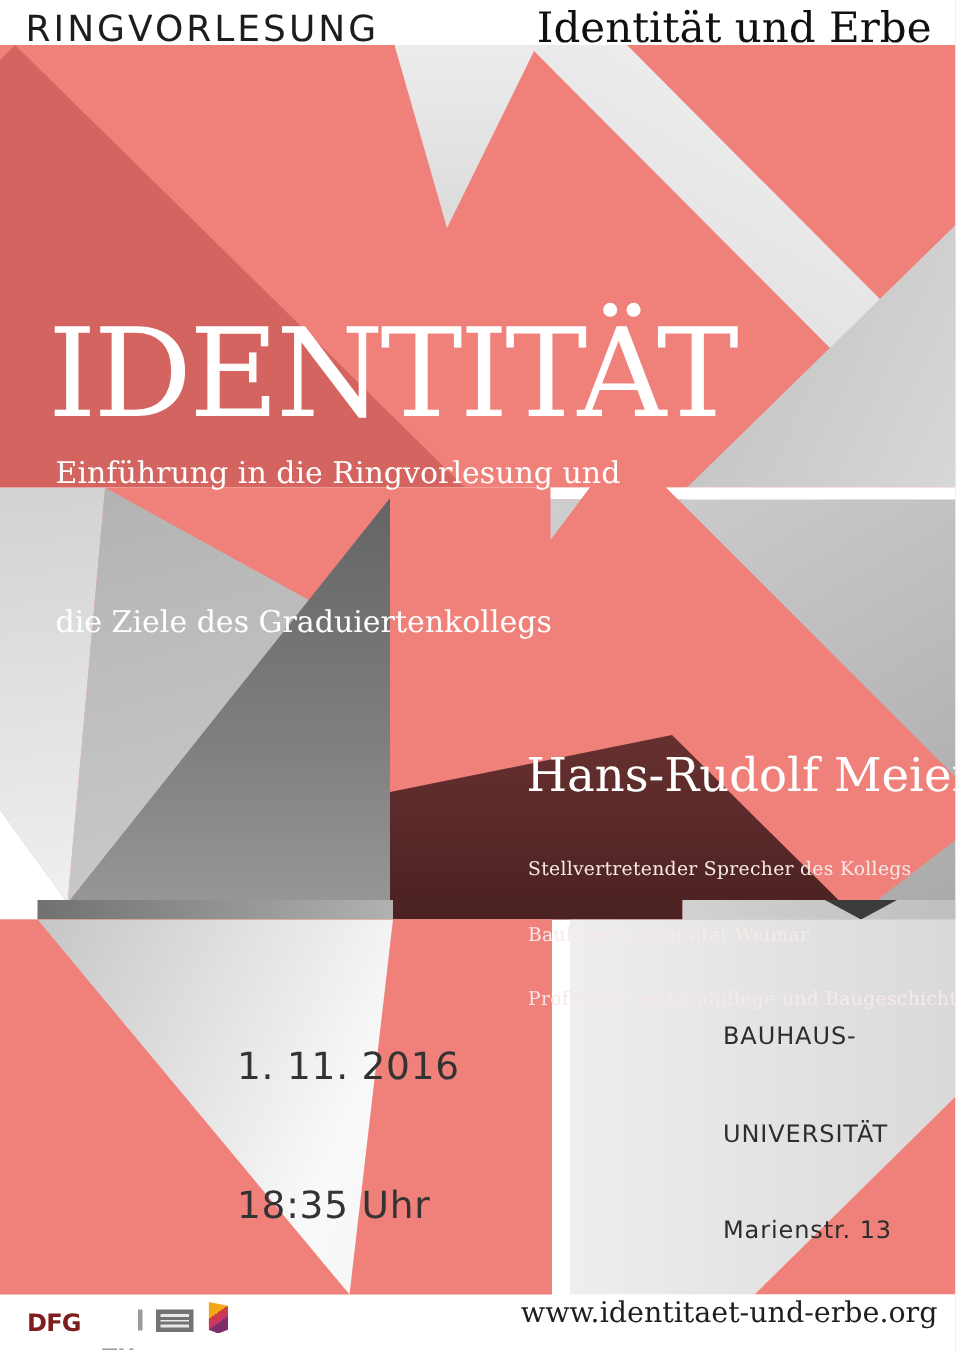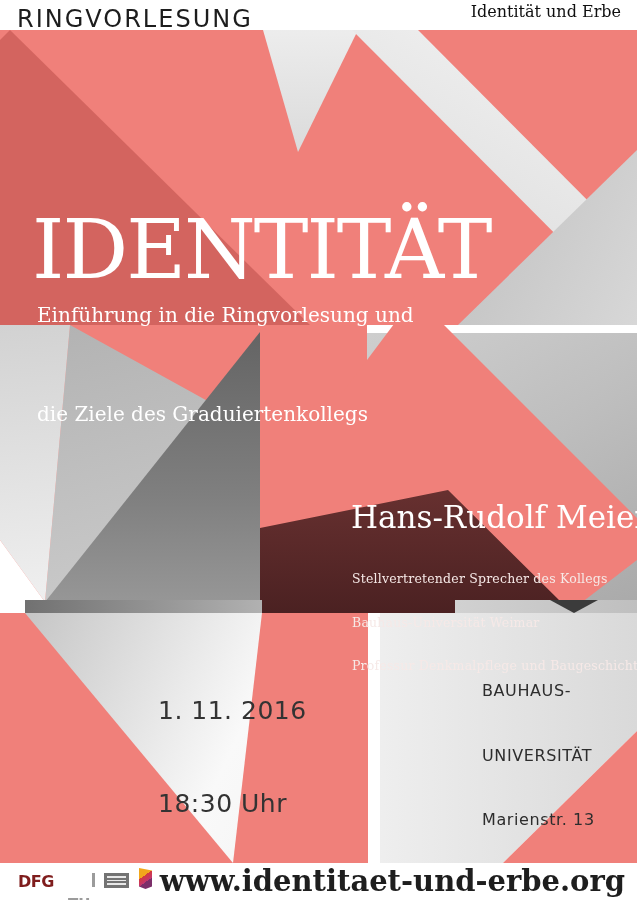--- a/index.html
+++ b/index.html
@@ -41,28 +41,28 @@
   .b-left-triangle  {clip-path:polygon(25px 613px,262px 613px,233px 863px);
                      background:linear-gradient(115deg,#8a8a8a 0%,#f9f9f9 55%,#e6e6e6 100%);}
   .b-coral-bar      {clip-path:polygon(262px 613px,368px 613px,368px 863px,262px 863px);background:#F0807A;}
   .b-right-block    {clip-path:polygon(380px 613px,637px 613px,637px 731px,503px 863px,380px 863px);
                      background:linear-gradient(90deg,#adadad 0%,#f6f6f6 45%,#d9d9d9 100%);}
   .b-right-coral    {clip-path:polygon(503px 863px,637px 731px,637px 863px);background:#F0807A;}
 
   
   .serif{font-family:"DejaVu Serif", serif;}
   .header-left {left:17px;top:5px;font-size:24px;letter-spacing:2px;color:#1d1d1d;}
-  .header-right{right:16px;top:2px;font-size:16px;color:#101010;text-align:right;}
+  .header-right{right:16px;top:2px;font-size:28px;color:#101010;text-align:right;}
   .title{left:32px;top:52px;font-size:82px;line-height:79px;letter-spacing:-2px;color:#ffffff;}
   .subtitle{left:37px;top:233px;font-size:20px;line-height:33px;color:#ffffff;}
   .speaker-name{left:351px;top:499px;font-size:31px;color:#ffffff;}
   .speaker-details{left:352px;top:543px;font-size:12.5px;line-height:14.5px;color:#f6e9e7;letter-spacing:0.2px;}
   .date-block{left:158px;top:633px;font-size:25px;line-height:31px;color:#333333;letter-spacing:0.5px;}
   .venue-block{left:482px;top:637px;font-size:16px;line-height:21.5px;color:#2d2d2d;letter-spacing:0.6px;}
-  .url{right:12px;top:864px;font-size:29px;color:#1e1e1e;font-weight:bold;}
+  .url{right:12px;top:864px;font-size:19px;color:#1e1e1e;}
 
   
   .logo-dfg{left:18px;top:872px;font-size:16px;font-weight:bold;letter-spacing:-0.5px;color:#7f1d1d;}
   .logo-tu{left:68px;top:896px;font-size:15px;font-weight:bold;color:#9b9b9b;}
   .tu-bar{position:absolute;left:92px;top:873px;width:3px;height:14px;background:#9b9b9b;}
   .logo-block{position:absolute;left:104px;top:873px;width:25px;height:15px;background:#737373;
               display:flex;flex-direction:column;justify-content:center;gap:2px;padding:0 3px;box-sizing:border-box;}
   .logo-block i{display:block;height:1.5px;background:#e8e8e8;}
   .logo-grk-icon{position:absolute;left:139px;top:868px;width:13px;height:21px;
                  background:linear-gradient(145deg,#f2a71b 0%,#f2a71b 38%,#d23b3e 38%,#c4366f 62%,#7c2f6a 62%,#7c2f6a 100%);
@@ -110,21 +110,21 @@
 
   <div class="txt speaker-name serif">Hans-Rudolf Meier</div>
   <div class="txt speaker-details serif">
     <div>Stellvertretender Sprecher des Kollegs</div>
     <div>Bauhaus-Universität Weimar</div>
     <div>Professur Denkmalpflege und Baugeschichte</div>
   </div>
 
   <div class="txt date-block">
     <div>1. 11. 2016</div>
-    <div>18:30 Uhr</div>
+    <div>18:35 Uhr</div>
   </div>
 
   <div class="txt venue-block">
     <div>BAUHAUS-</div>
     <div>UNIVERSITÄT</div>
     <div>Marienstr. 13</div>
     
   </div>
 
   <div class="txt logo-dfg">DFG</div>

